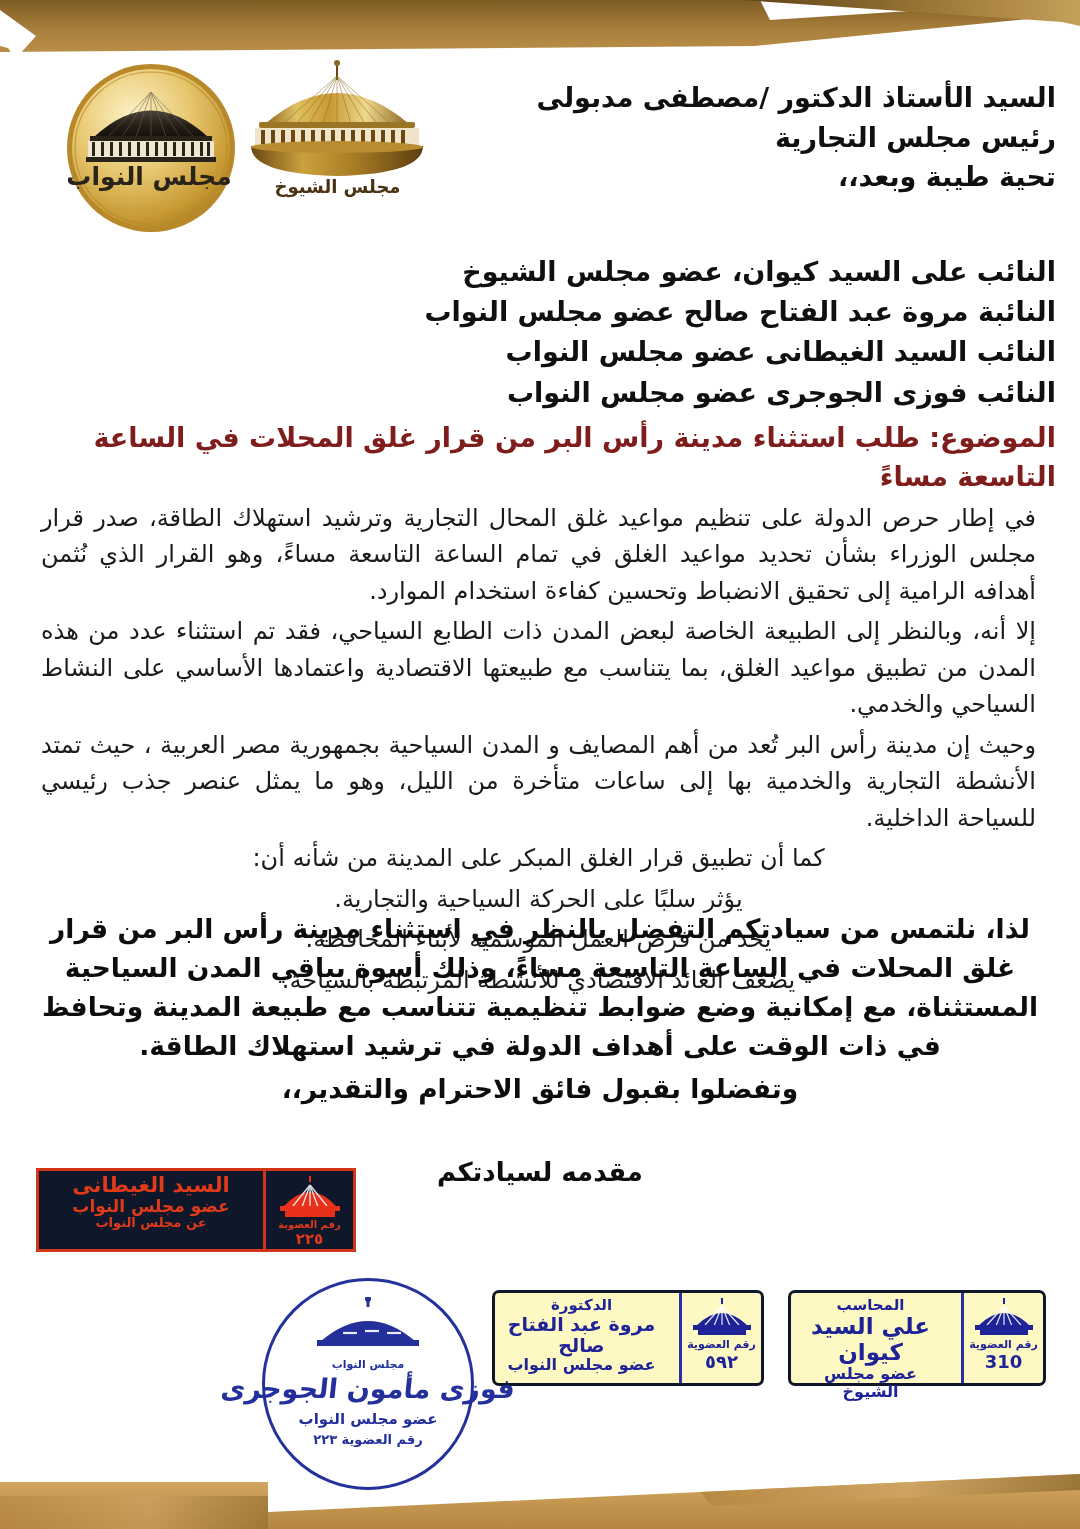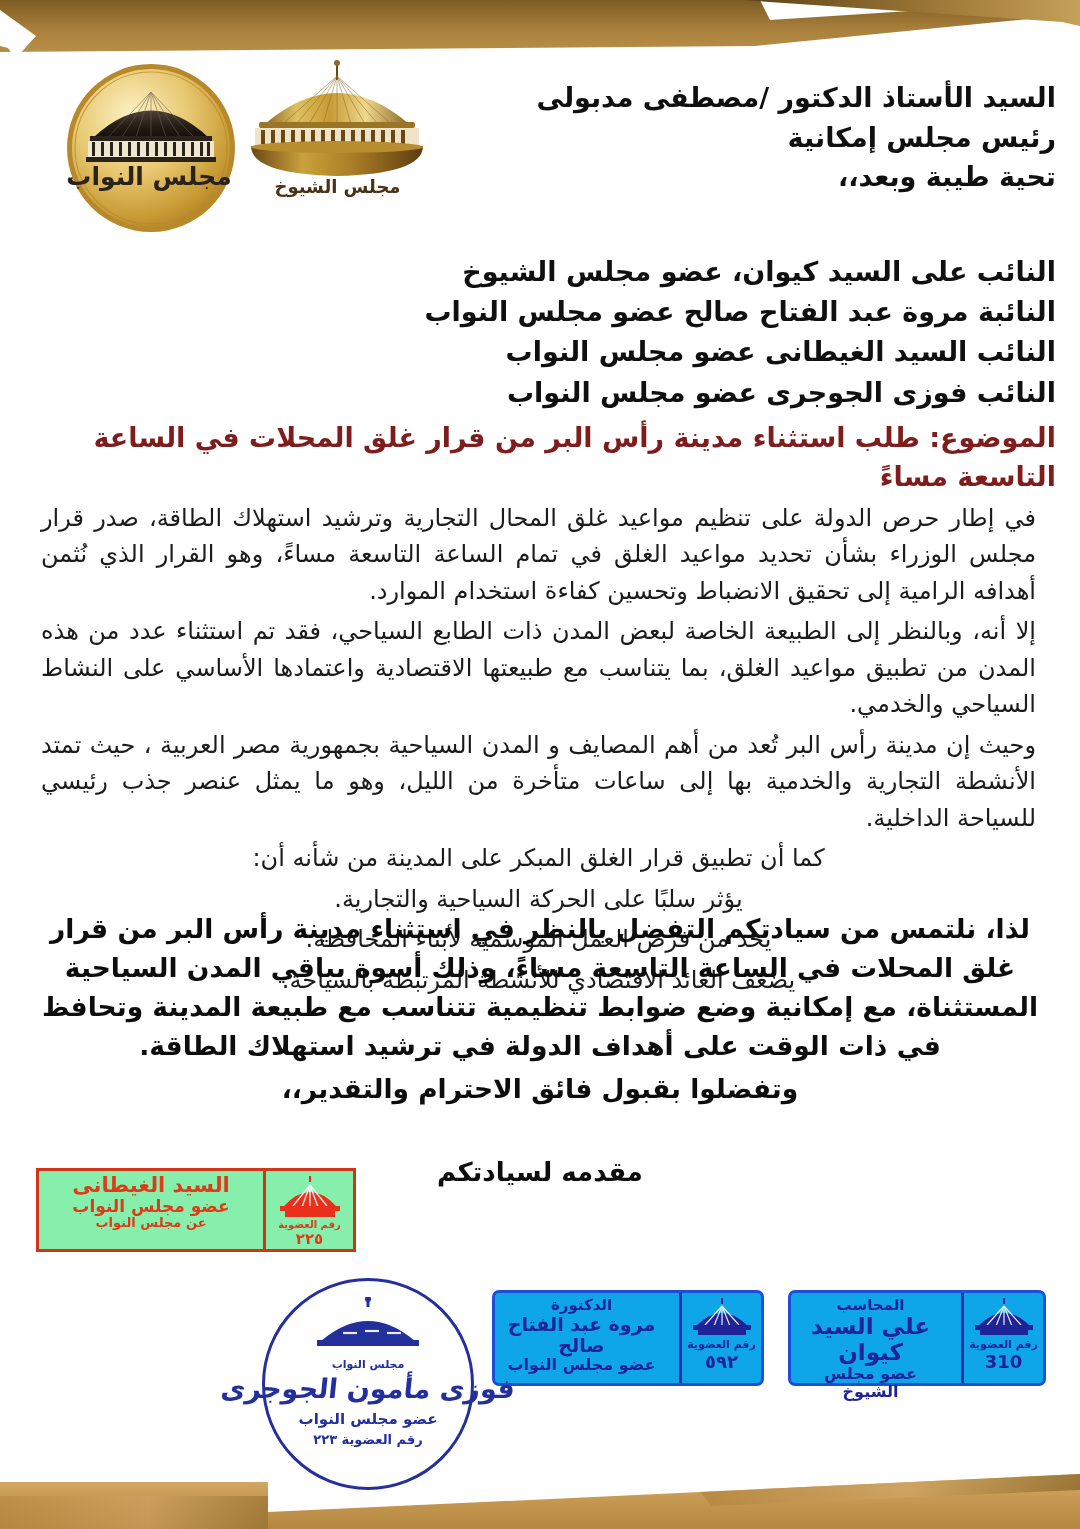--- a/index.html
+++ b/index.html
@@ -150,21 +150,21 @@
   }
 
   
   .stamp-red {
     position: absolute;
     left: 36px;
     top: 1168px;
     width: 320px;
     height: 84px;
     border: 3px solid #d13417;
-    background: #86efac;
+    background: #0f172a;
     display: flex;
     flex-direction: row-reverse;
     align-items: stretch;
     box-sizing: border-box;
   }
   .stamp-red .st-text {
     flex: 1;
     direction: rtl;
     text-align: center;
     color: #e03a18;
@@ -183,23 +183,23 @@
     justify-content: flex-start;
     padding-top: 4px;
     box-sizing: border-box;
   }
   .stamp-red .st-num { font-size: 15px; font-weight: bold; color: #e03a18; }
   .stamp-red .st-numlabel { font-size: 10px; font-weight: bold; color: #e03a18; }
 
   .stamp-blue {
     position: absolute;
     height: 96px;
-    border: 3px solid #1d4ed8;
+    border: 3px solid #0f172a;
     border-radius: 7px;
-    background: #0ea5e9;
+    background: #fef9c3;
     display: flex;
     flex-direction: row-reverse;
     align-items: stretch;
     box-sizing: border-box;
     gap: 11px;
   }
   .stamp-blue.s1 { left: 788px; top: 1290px; width: 258px; }
   .stamp-blue.s2 { left: 492px; top: 1290px; width: 272px; }
   .stamp-blue .st-text {
     flex: 1;
@@ -384,21 +384,21 @@
             <rect x="143" y="80" width="3" height="14"></rect>
         </g>
         <rect x="22" y="95" width="130" height="5" fill="#2a231a"></rect>
       </svg>
       <div class="logo-caption" style="top:100px; color:#2a231a; font-size:25px;">مجلس النواب</div>
     </div>
   </div>
 
   <div class="addressee">
     <div>السيد الأستاذ الدكتور /مصطفى مدبولى</div>
-    <div>رئيس مجلس إمكانية</div>
+    <div>رئيس مجلس التجارية</div>
     <div>تحية طيبة وبعد،،</div>
   </div>
 
   <div class="recipients">
     <div>النائب على السيد كيوان، عضو مجلس الشيوخ</div>
     <div>النائبة مروة عبد الفتاح صالح عضو مجلس النواب</div>
     <div>النائب السيد الغيطانى عضو مجلس النواب</div>
     <div>النائب فوزى الجوجرى عضو مجلس النواب</div>
   </div>
 

